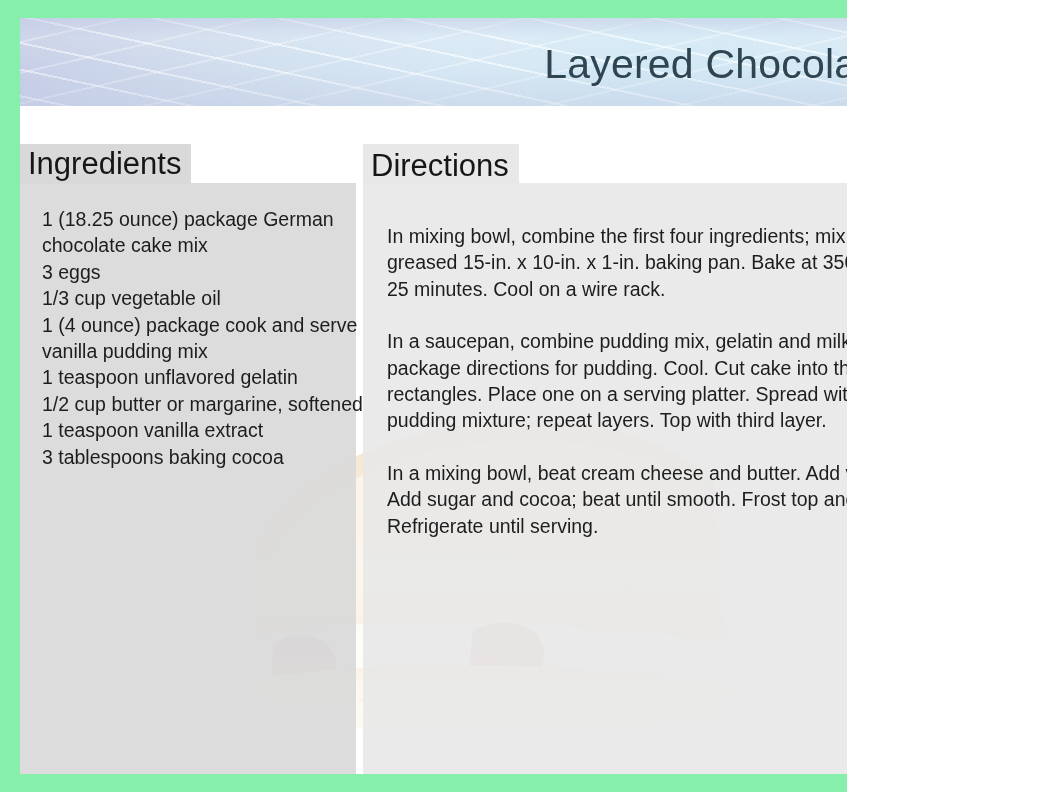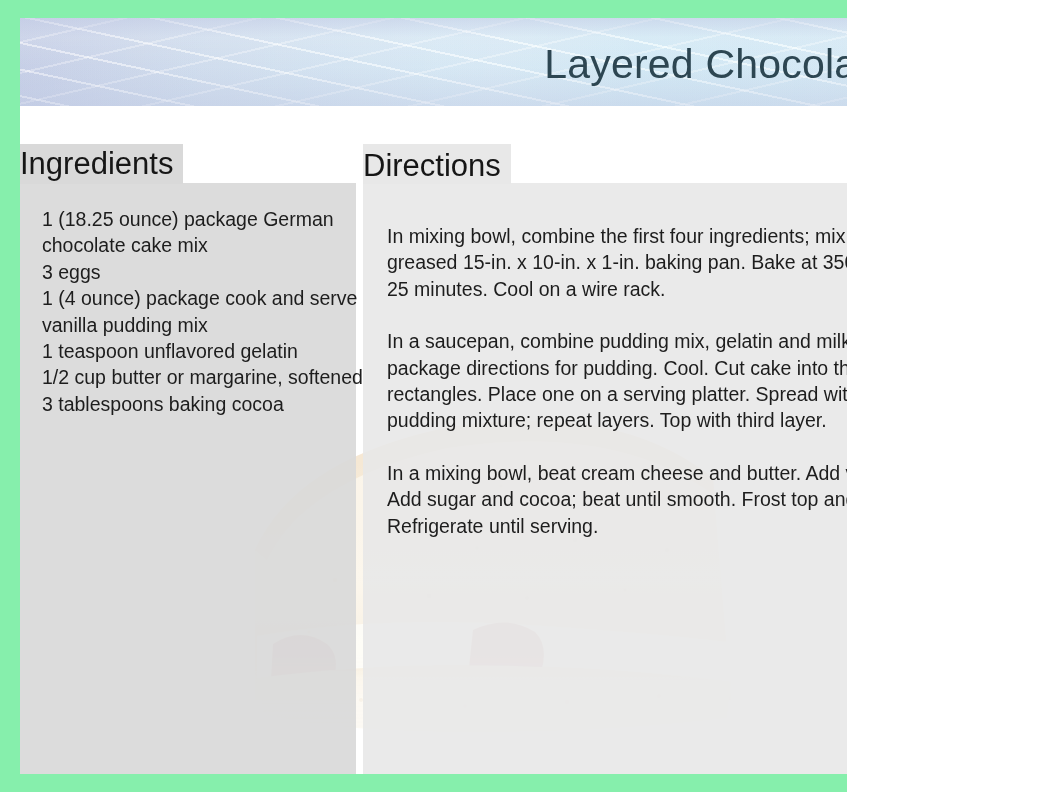--- a/index.html
+++ b/index.html
@@ -91,21 +91,21 @@
     top: 165px;
     height: 591px;
   }
   .panel-ingredients { left: 0px;   width: 336px; background: rgba(217,217,217,0.92); }
   .panel-directions  { left: 343px; width: 659px; background: rgba(232,232,232,0.90); }
 
   .heading-tab {
     position: absolute;
     top: 126px;
     height: 40px;
-    padding: 0 10px 0 0;
+    padding: 0 10px 0 8px;
     display: flex;
     align-items: center;
     font-size: 31px;
     color: #161616;
     white-space: nowrap;
   }
   .tab-ingredients { left: 0px;   background: #d9d9d9; }
   .tab-directions  { left: 343px; background: #e8e8e8; align-items: flex-end; }
 
   
@@ -243,23 +243,25 @@
     <div class="heading-tab tab-ingredients">
       <span>Ingredients</span>
     </div>
     <div class="heading-tab tab-directions">
       <span>Directions</span>
     </div>
 
     <div class="ingredient-list">
       <p class="ingredient-line">1 (18.25 ounce) package German chocolate cake mix</p>
       <p class="ingredient-line">3 eggs</p>
+      <p class="ingredient-line">1/3 cup vegetable oil</p>
       <p class="ingredient-line">1 (4 ounce) package cook and serve vanilla pudding mix</p>
       <p class="ingredient-line">1 teaspoon unflavored gelatin</p>
       <p class="ingredient-line">1/2 cup butter or margarine, softened</p>
+      <p class="ingredient-line">1 teaspoon vanilla extract</p>
       <p class="ingredient-line">3 tablespoons baking cocoa</p>
     </div>
 
     <div class="directions-body">
       <p class="direction-step">In mixing bowl, combine the first four ingredients; mix well. Pour into a greased 15-in. x 10-in. x 1-in. baking pan. Bake at 350 degrees F for 23-25 minutes. Cool on a wire rack.</p>
       <p class="direction-step">In a saucepan, combine pudding mix, gelatin and milk; cook according to package directions for pudding. Cool. Cut cake into three 10-in. x 5-in. rectangles. Place one on a serving platter. Spread with half of the pudding mixture; repeat layers. Top with third layer.</p>
       <p class="direction-step">In a mixing bowl, beat cream cheese and butter. Add vanilla; mix well. Add sugar and cocoa; beat until smooth. Frost top and sides of cake. Refrigerate until serving.</p>
     </div>
 
   </div>

